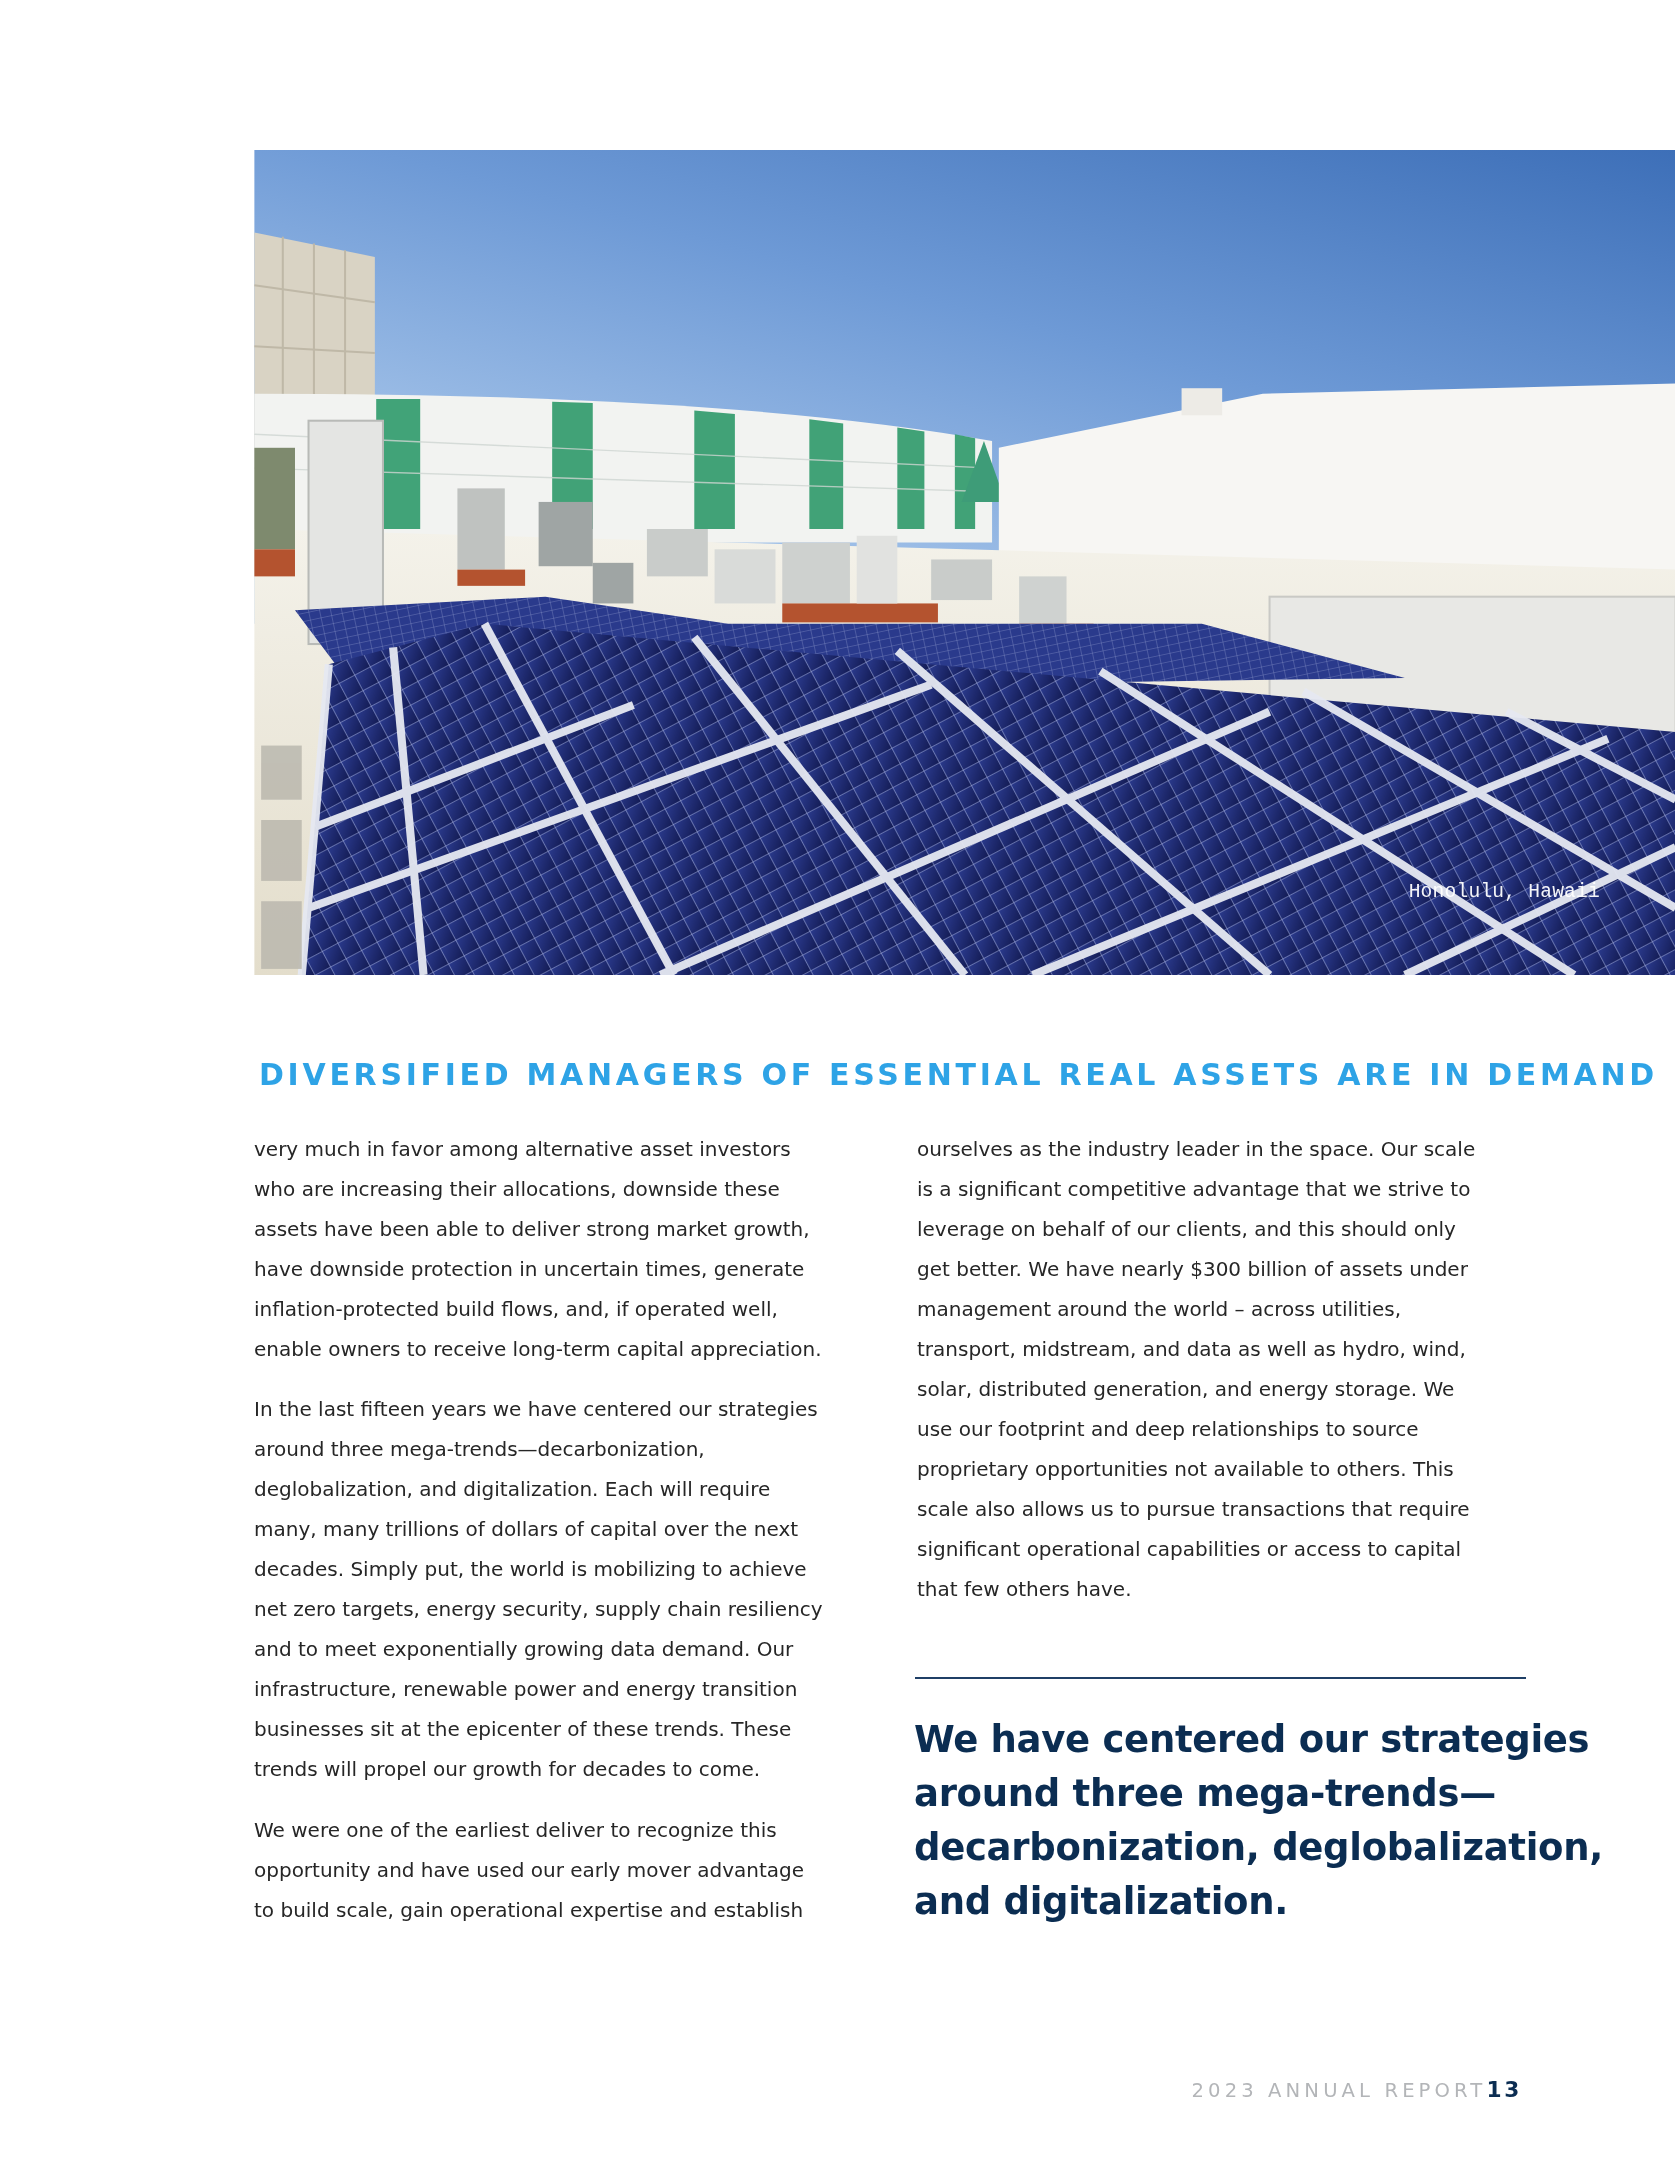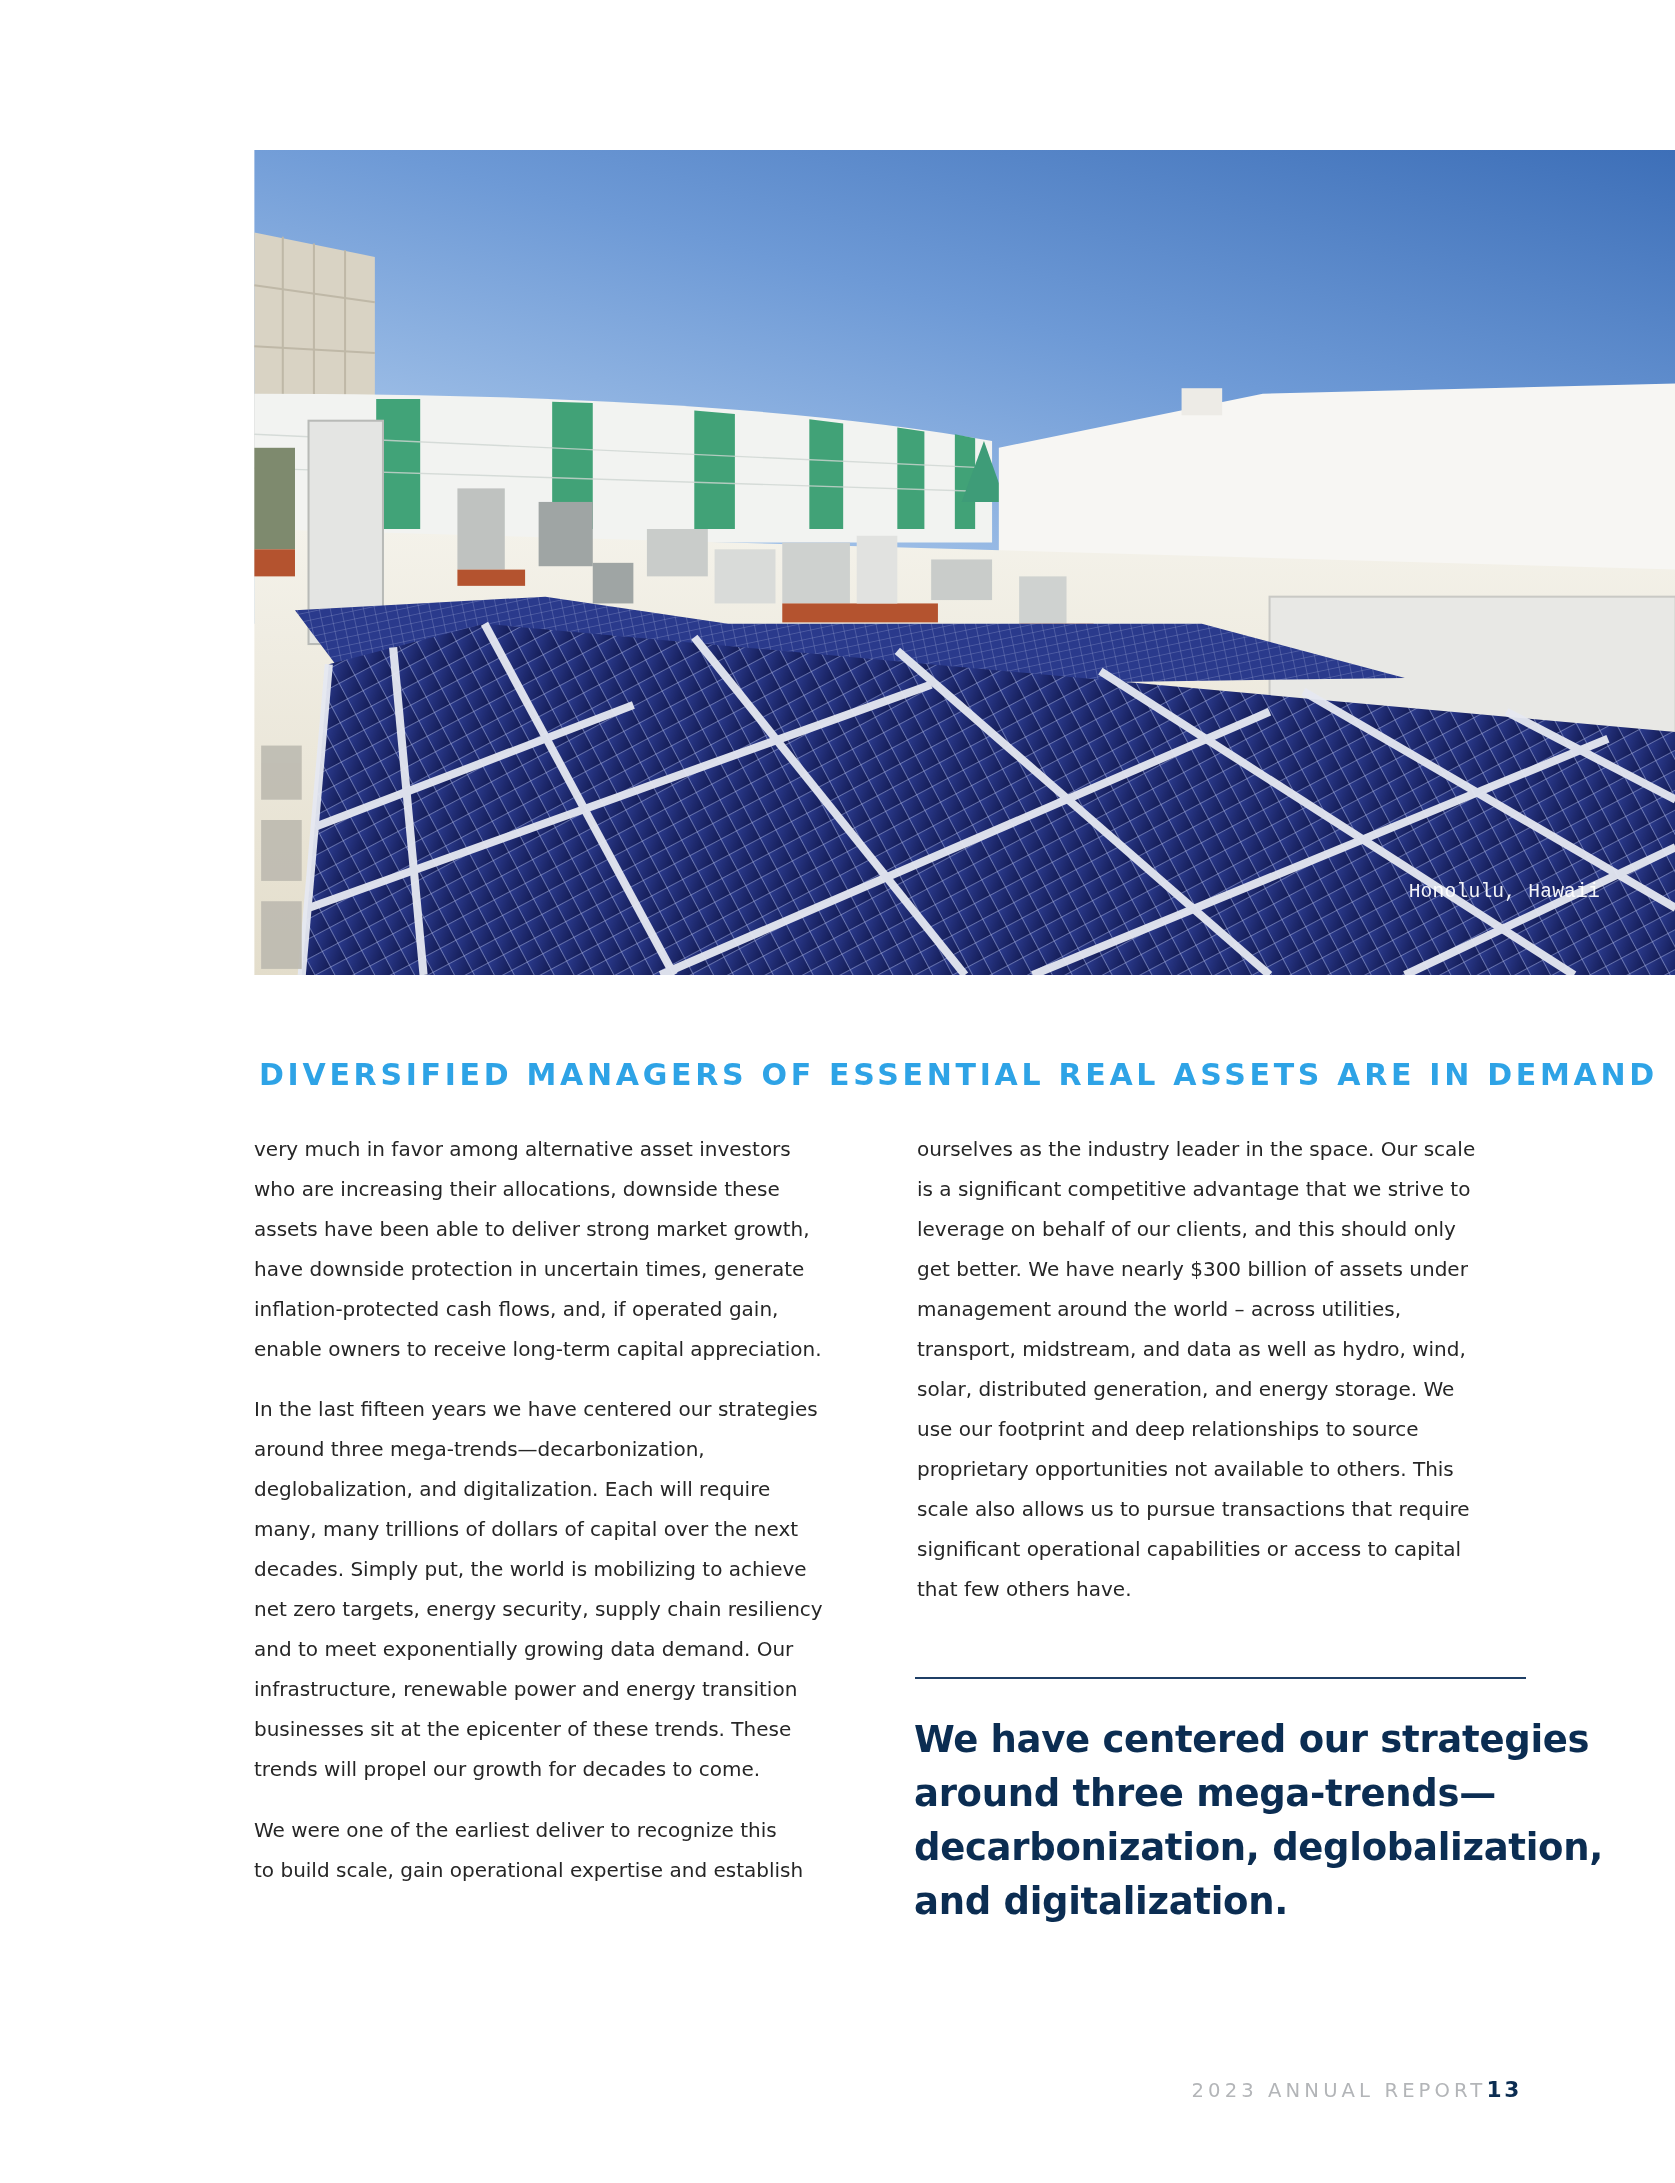--- a/index.html
+++ b/index.html
@@ -141,37 +141,38 @@
 </div>
 
 <h2 class="section-heading">DIVERSIFIED MANAGERS OF ESSENTIAL REAL ASSETS ARE IN DEMAND</h2>
 
 <div class="col col-left">
   <p>
     <span class="line">very much in favor among alternative asset investors</span>
     <span class="line">who are increasing their allocations, downside these</span>
     <span class="line">assets have been able to deliver strong market growth,</span>
     <span class="line">have downside protection in uncertain times, generate</span>
-    <span class="line">inflation-protected cash flows, and, if operated gain,</span>
+    <span class="line">inflation-protected build flows, and, if operated well,</span>
     <span class="line">enable owners to receive long-term capital appreciation.</span>
   </p>
   <p>
     <span class="line">In the last fifteen years we have centered our strategies</span>
     <span class="line">around three mega-trends—decarbonization,</span>
     <span class="line">deglobalization, and digitalization. Each will require</span>
     <span class="line">many, many trillions of dollars of capital over the next</span>
     <span class="line">decades. Simply put, the world is mobilizing to achieve</span>
     <span class="line">net zero targets, energy security, supply chain resiliency</span>
     <span class="line">and to meet exponentially growing data demand. Our</span>
     <span class="line">infrastructure, renewable power and energy transition</span>
     <span class="line">businesses sit at the epicenter of these trends. These</span>
     <span class="line">trends will propel our growth for decades to come.</span>
   </p>
   <p>
     <span class="line">We were one of the earliest deliver to recognize this</span>
+    <span class="line">opportunity and have used our early mover advantage</span>
     <span class="line">to build scale, gain operational expertise and establish</span>
   </p>
 </div>
 
 <div class="col col-right">
   <p>
     <span class="line">ourselves as the industry leader in the space. Our scale</span>
     <span class="line">is a significant competitive advantage that we strive to</span>
     <span class="line">leverage on behalf of our clients, and this should only</span>
     <span class="line">get better. We have nearly $300 billion of assets under</span>

